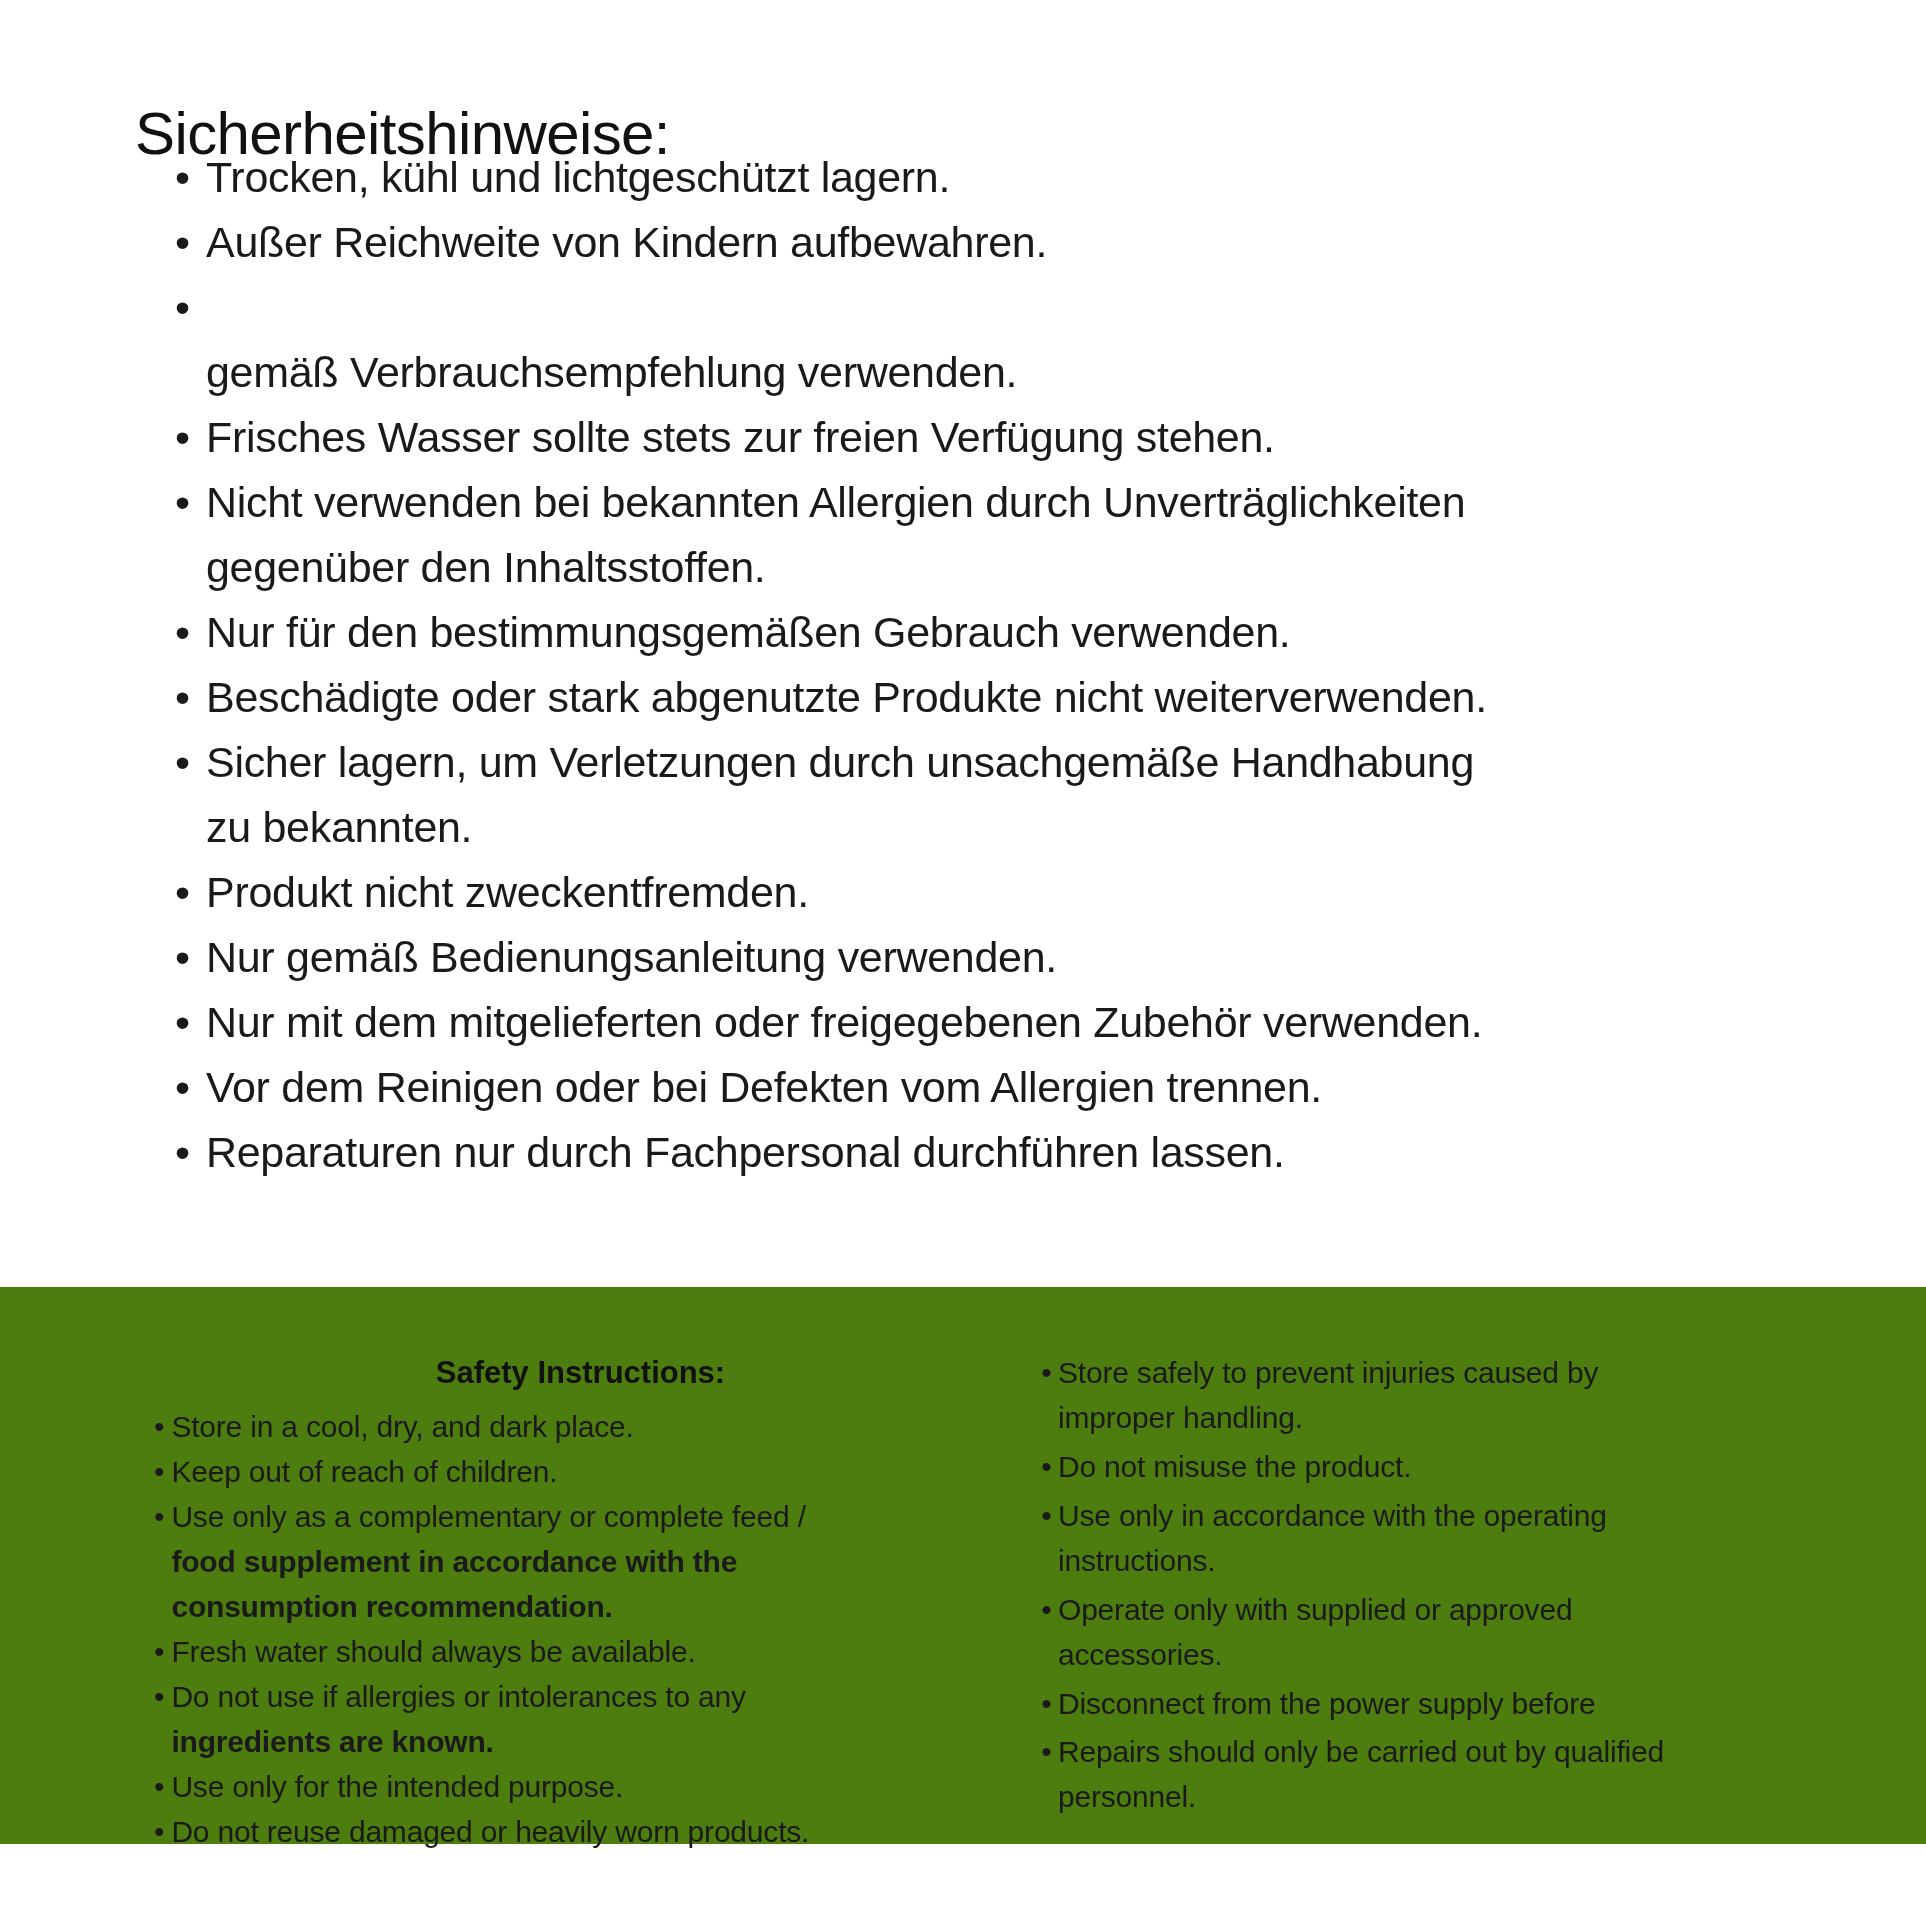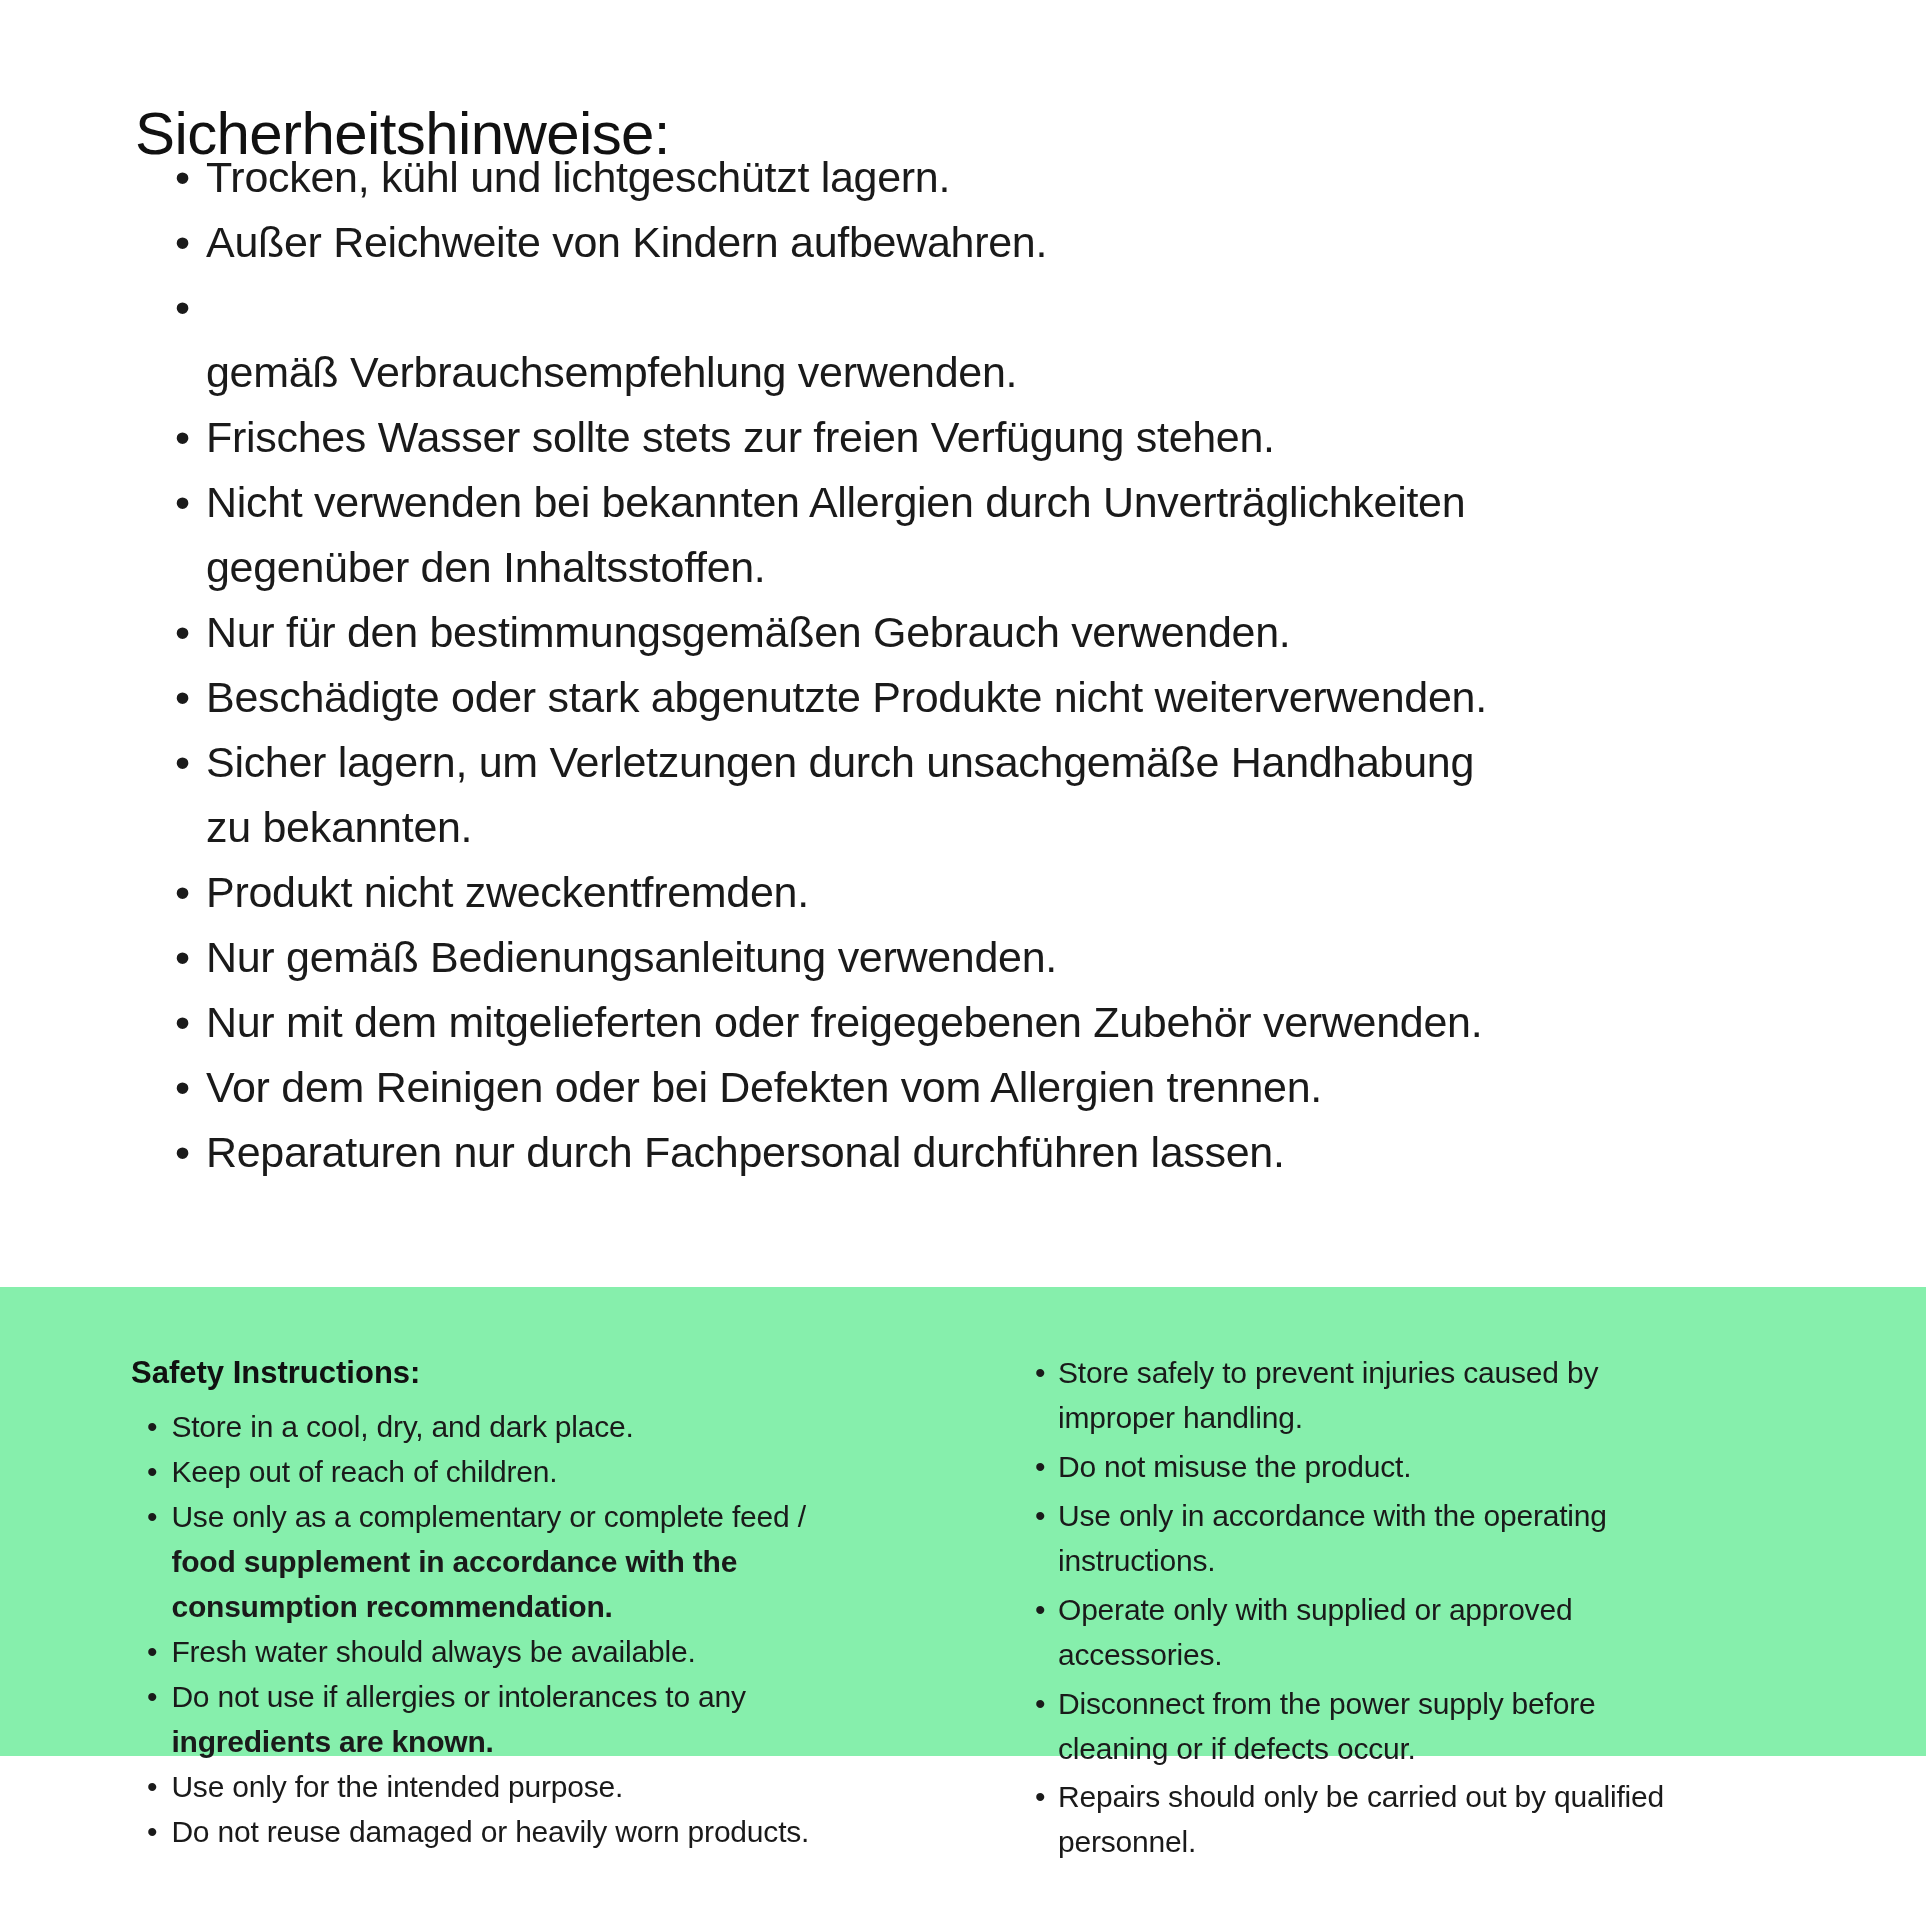--- a/index.html
+++ b/index.html
@@ -16,21 +16,21 @@
   .de-title{
     position:absolute;left:135px;top:59px;
     font-size:60px;font-weight:400;letter-spacing:-0.6px;color:#111111;
     white-space:nowrap;
   }
   .de-list{position:absolute;left:175px;top:145px;width:1682px;}
   .de-list .line{display:flex;font-size:43px;line-height:65px;letter-spacing:-0.3px;white-space:nowrap;}
   .de-list .marker{flex:0 0 31px;}
   .de-list .cont{padding-left:31px;}
   
-  .en-section{position:absolute;top:1287px;left:0;width:1926px;height:469px;background:#86efac;}
+  .en-section{position:absolute;top:1287px;left:0;width:1926px;height:557px;background:#4d7c0f;text-align:center;}
   .en-title{
     margin:0 0 9px 0;
     font-size:31px;font-weight:700;line-height:45px;color:#111111;
     white-space:nowrap;
   }
   .en-col .line{display:flex;font-size:30px;line-height:45px;letter-spacing:-0.2px;white-space:nowrap;}
   .en-left{position:absolute;left:131px;top:63px;width:899px;}
   .en-left .list{margin-left:16px;}
   .en-left .marker{flex:0 0 24.4px;}
   .en-left .cont{padding-left:24.4px;font-weight:bold;}
@@ -256,23 +256,20 @@
         <div class="line cont">
             <span>accessories.</span>
           </div>
       </div>
 
       <div class="item">
         <div class="line">
             <span class="marker">•</span>
             <span>Disconnect from the power supply before</span>
           </div>
-        <div class="line cont">
-            <span>cleaning or if defects occur.</span>
-          </div>
       </div>
 
       <div class="item">
         <div class="line">
             <span class="marker">•</span>
             <span>Repairs should only be carried out by qualified</span>
           </div>
         <div class="line cont">
             <span>personnel.</span>
           </div>

